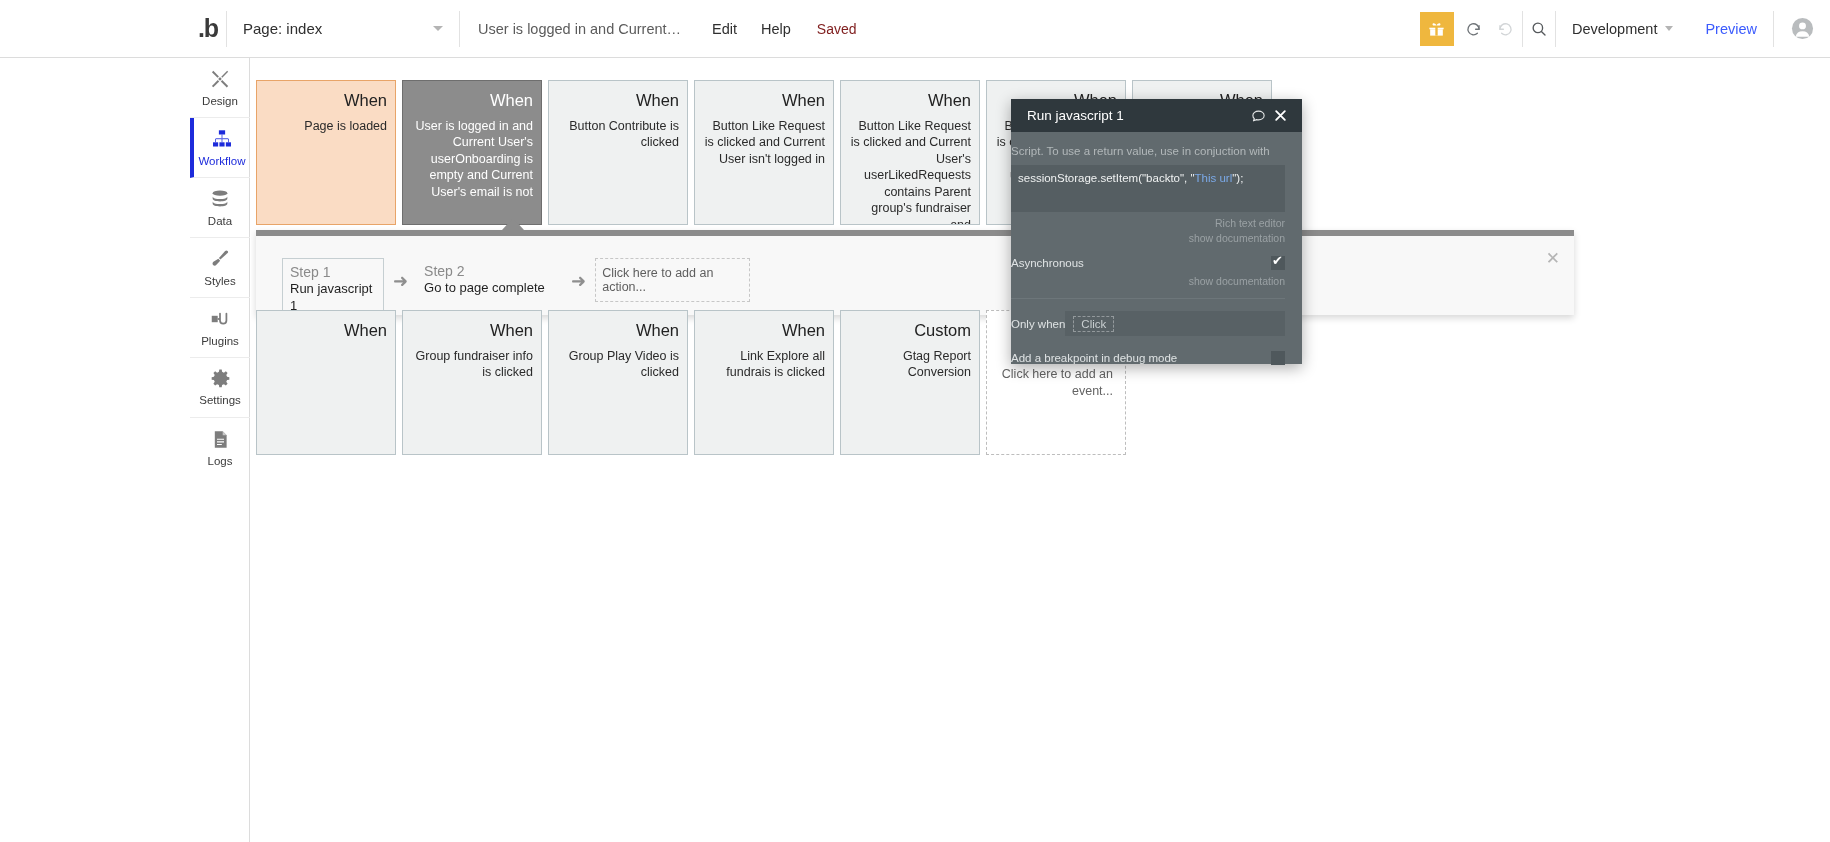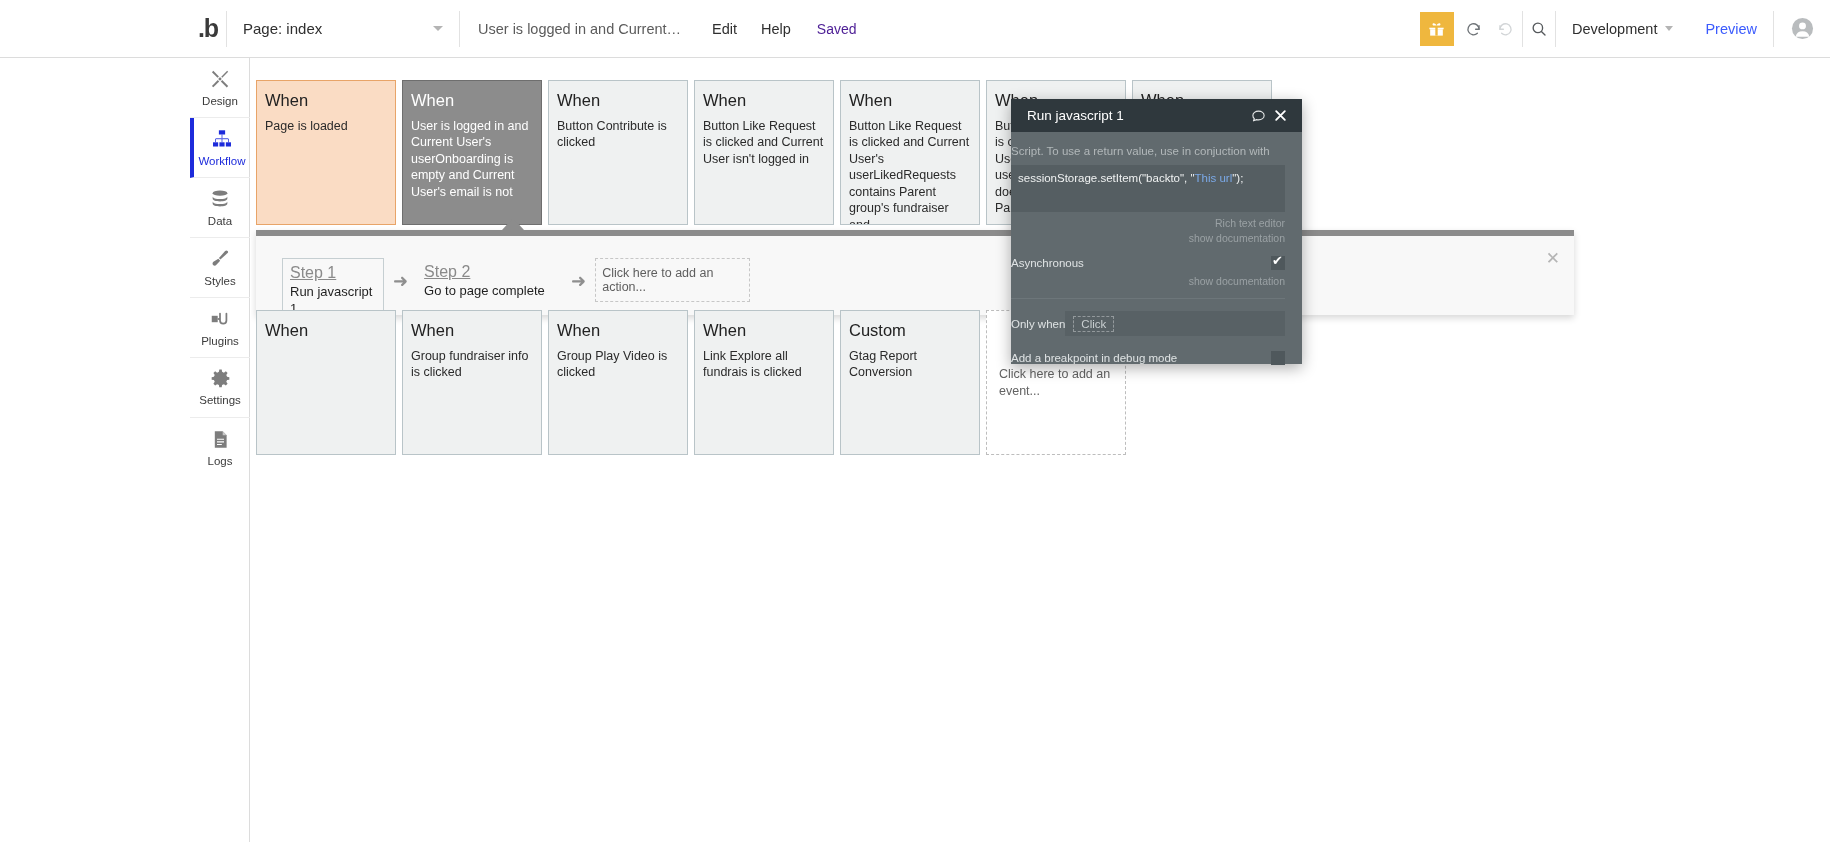--- a/index.html
+++ b/index.html
@@ -47,21 +47,21 @@
     border-top: 5px solid #b4b4b4;
   }
   .breadcrumb {
     font-size: 14.5px; color: #5b5b5b;
     padding: 0 18px; white-space: nowrap;
     max-width: 240px; overflow: hidden; text-overflow: ellipsis;
   }
   .topnav-link {
     font-size: 14.5px; color: #2f2f2f; padding: 0 12px; cursor: pointer;
   }
-  .saved-label { font-size: 14px; color: #4c1d95; padding: 0 14px; }
+  .saved-label { font-size: 14px; color: #7f1d1d; padding: 0 14px; }
   .spacer { flex: 1; }
   .gift-btn {
     width: 34px; height: 34px; background: #efb73e;
     display: flex; align-items: center; justify-content: center;
     margin-right: 4px; cursor: pointer;
   }
   .icon-btn {
     width: 32px; height: 34px;
     display: flex; align-items: center; justify-content: center;
     cursor: pointer;
@@ -119,21 +119,21 @@
     background: #ffffff;
     overflow: hidden;
   }
 
   .card {
     position: absolute;
     width: 140px; height: 145px;
     background: #eff1f1;
     border: 1px solid #b9c4c8;
     padding: 10px 8px 0 8px;
-    text-align: left;
+    text-align: right;
     overflow: hidden;
     cursor: pointer;
   }
   .card .card-title {
     font-size: 16.5px; color: #222; margin-bottom: 7px; line-height: 1.2;
   }
   .card .card-sub {
     font-size: 12.5px; color: #2a2a2a; line-height: 1.32;
   }
   .card.peach {
@@ -178,21 +178,21 @@
     display: flex; align-items: flex-start;
   }
   .step-box {
     width: 102px; min-height: 44px;
     border: 1px solid #c6cfd2;
     background: #f8f8f8;
     padding: 4px 7px 3px 7px;
     cursor: pointer;
   }
   .step-box.bare { border: none; background: transparent; }
-  .step-num { font-size: 16px; color: #8a8a8a; line-height: 1.3; text-decoration: underline; }
+  .step-num { font-size: 14px; color: #8a8a8a; line-height: 1.3; }
   .step-name { font-size: 13px; color: #1f1f1f; line-height: 1.3; }
   .step-delete {
     font-size: 10.5px; color: #9a9a9a; text-align: right; line-height: 1.4;
     cursor: pointer;
   }
   .step-arrow {
     margin: 14px 9px 0 9px;
     font-size: 18px; color: #8f8f8f; line-height: 1;
   }
   .add-action {

